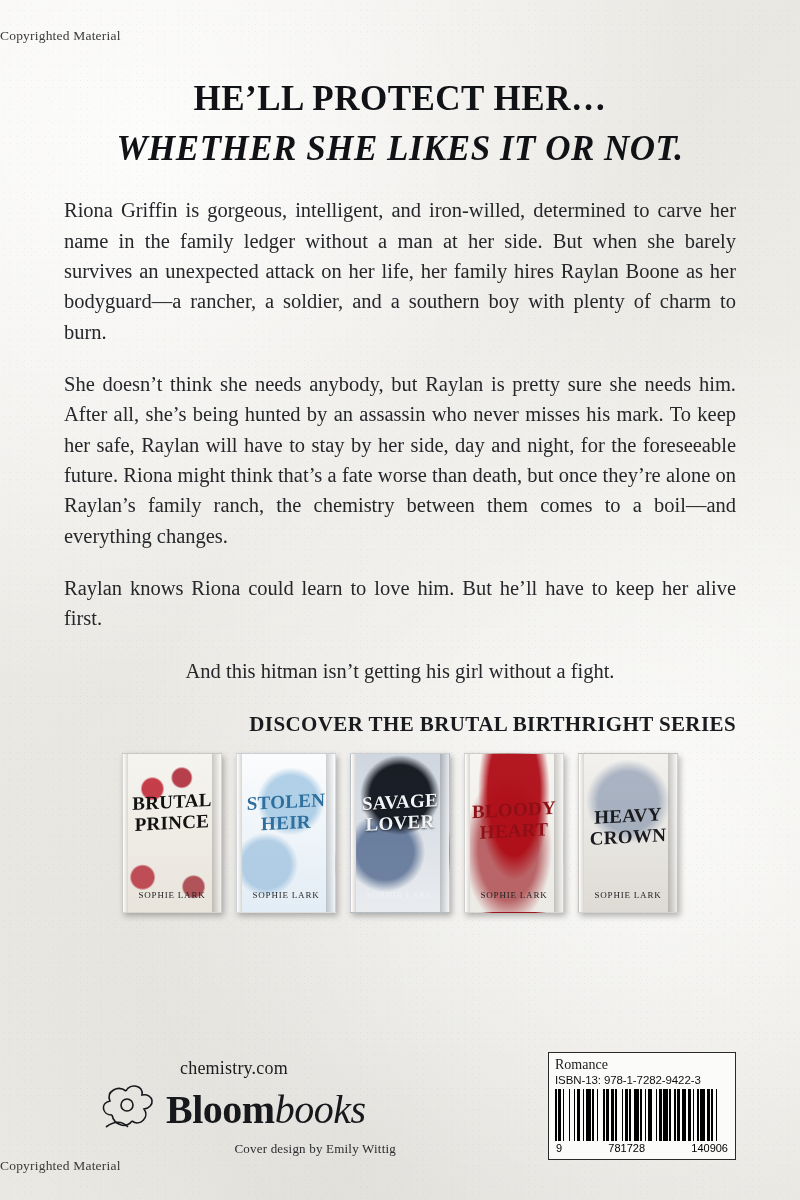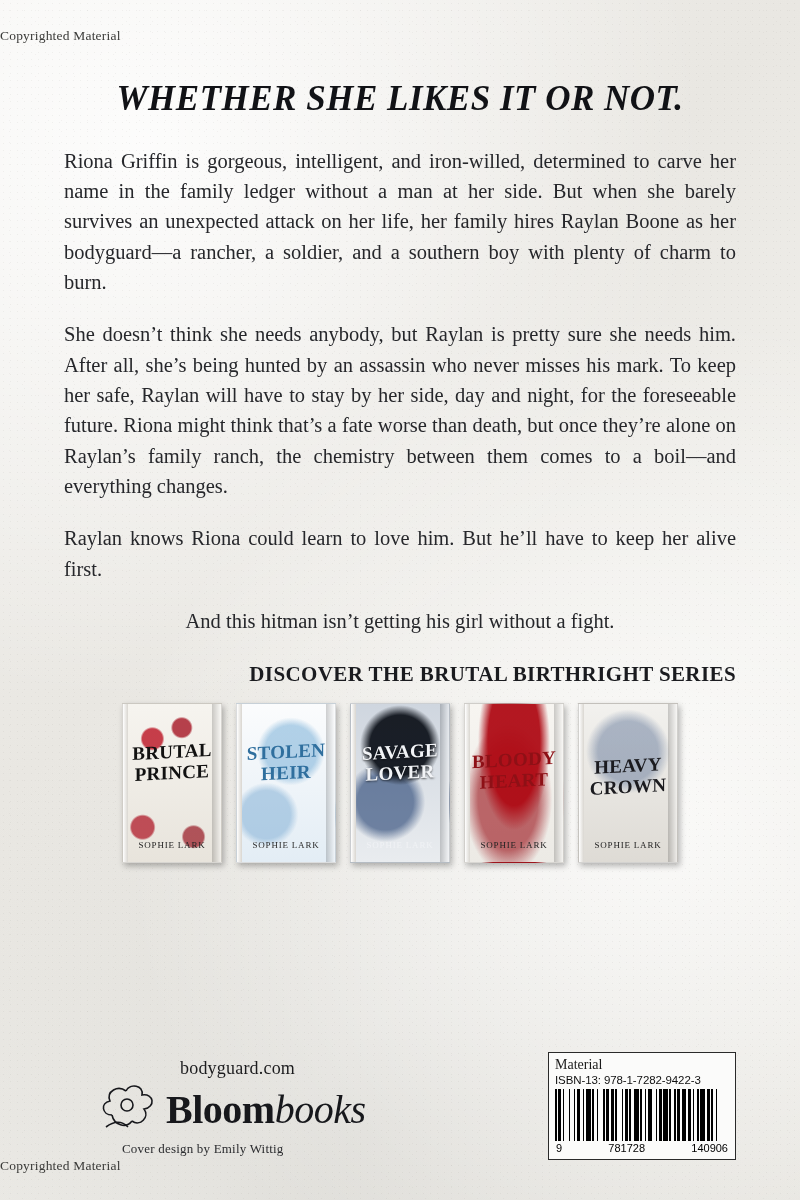--- a/index.html
+++ b/index.html
@@ -229,20 +229,21 @@
   }
   .pub-name .bold { font-weight: bold; }
   .pub-name .italic { font-style: italic; font-weight: normal; }
   .cover-credit {
     margin-top: 4px;
     margin-left: 26px;
     font-family: "Liberation Serif", serif;
     font-size: 13px;
     color: #2b2c2f;
     letter-spacing: 0.2px;
+    text-align: right;
   }
 
   .isbn-box {
     position: absolute;
     left: 548px;
     top: 1052px;
     width: 188px;
     background: #fbfbfa;
     border: 1px solid #2a2a2a;
     padding: 4px 6px 5px 6px;
@@ -282,20 +283,21 @@
 </head>
 <body>
 
 <div id="page">
 
   <div class="copyright-top">Copyrighted Material</div>
 
   <div class="content">
 
     <h1 class="headline">
+      <span class="l1">HE’LL PROTECT HER…</span>
       <span class="l2">WHETHER SHE LIKES IT OR NOT.</span>
     </h1>
 
     <div class="blurb">
       <p>Riona Griffin is gorgeous, intelligent, and iron-willed, determined to carve her name in the family ledger without a man at her side. But when she barely survives an unexpected attack on her life, her family hires Raylan Boone as her bodyguard—a rancher, a soldier, and a southern boy with plenty of charm to burn.</p>
       <p>She doesn’t think she needs anybody, but Raylan is pretty sure she needs him. After all, she’s being hunted by an assassin who never misses his mark. To keep her safe, Raylan will have to stay by her side, day and night, for the foreseeable future. Riona might think that’s a fate worse than death, but once they’re alone on Raylan’s family ranch, the chemistry between them comes to a boil—and everything changes.</p>
       <p>Raylan knows Riona could learn to love him. But he’ll have to keep her alive first.</p>
       <p class="last">And this hitman isn’t getting his girl without a fight.</p>
     </div>
 
@@ -350,40 +352,40 @@
           <span>HEAVY</span><br>
           <span>CROWN</span>
         </div>
         <div class="author">Sophie Lark</div>
       </div>
 
     </div>
   </div>
 
   <div class="publisher">
-    <div class="pub-site">bodyguard.com</div>
+    <div class="pub-site">chemistry.com</div>
     <div class="pub-logo">
       <svg class="pub-mark" viewBox="0 0 66 56">
         <g fill="none" stroke="#17181c" stroke-width="1.6">
           <path d="M30 10 C34 2, 48 4, 46 14 C58 12, 60 26, 48 28 C54 36, 44 46, 36 40"></path>
           <path d="M30 10 C22 4, 10 10, 14 20 C4 22, 6 34, 16 34"></path>
           <circle cx="31" cy="24" r="6"></circle>
           <path d="M16 34 C18 44, 30 48, 36 40"></path>
           <path d="M10 46 C18 40, 26 40, 32 46"></path>
         </g>
       </svg>
       <div class="pub-name">
         <span class="bold">Bloom</span><span class="italic">books</span>
       </div>
     </div>
     <div class="cover-credit">Cover design by Emily Wittig</div>
   </div>
 
   <div class="isbn-box">
-    <div class="isbn-genre">Material</div>
+    <div class="isbn-genre">Romance</div>
     <div class="isbn-num">ISBN-13: 978-1-7282-9422-3</div>
     <div class="barcode" id="barcode">
         <div class="bar" style="width:1.55px;background:#000"></div>
         <div class="bar" style="width:1.55px;background:transparent"></div>
         <div class="bar" style="width:3.10px;background:#000"></div>
         <div class="bar" style="width:1.55px;background:transparent"></div>
         <div class="bar" style="width:1.55px;background:#000"></div>
         <div class="bar" style="width:4.65px;background:transparent"></div>
         <div class="bar" style="width:1.55px;background:#000"></div>
         <div class="bar" style="width:3.10px;background:transparent"></div>

